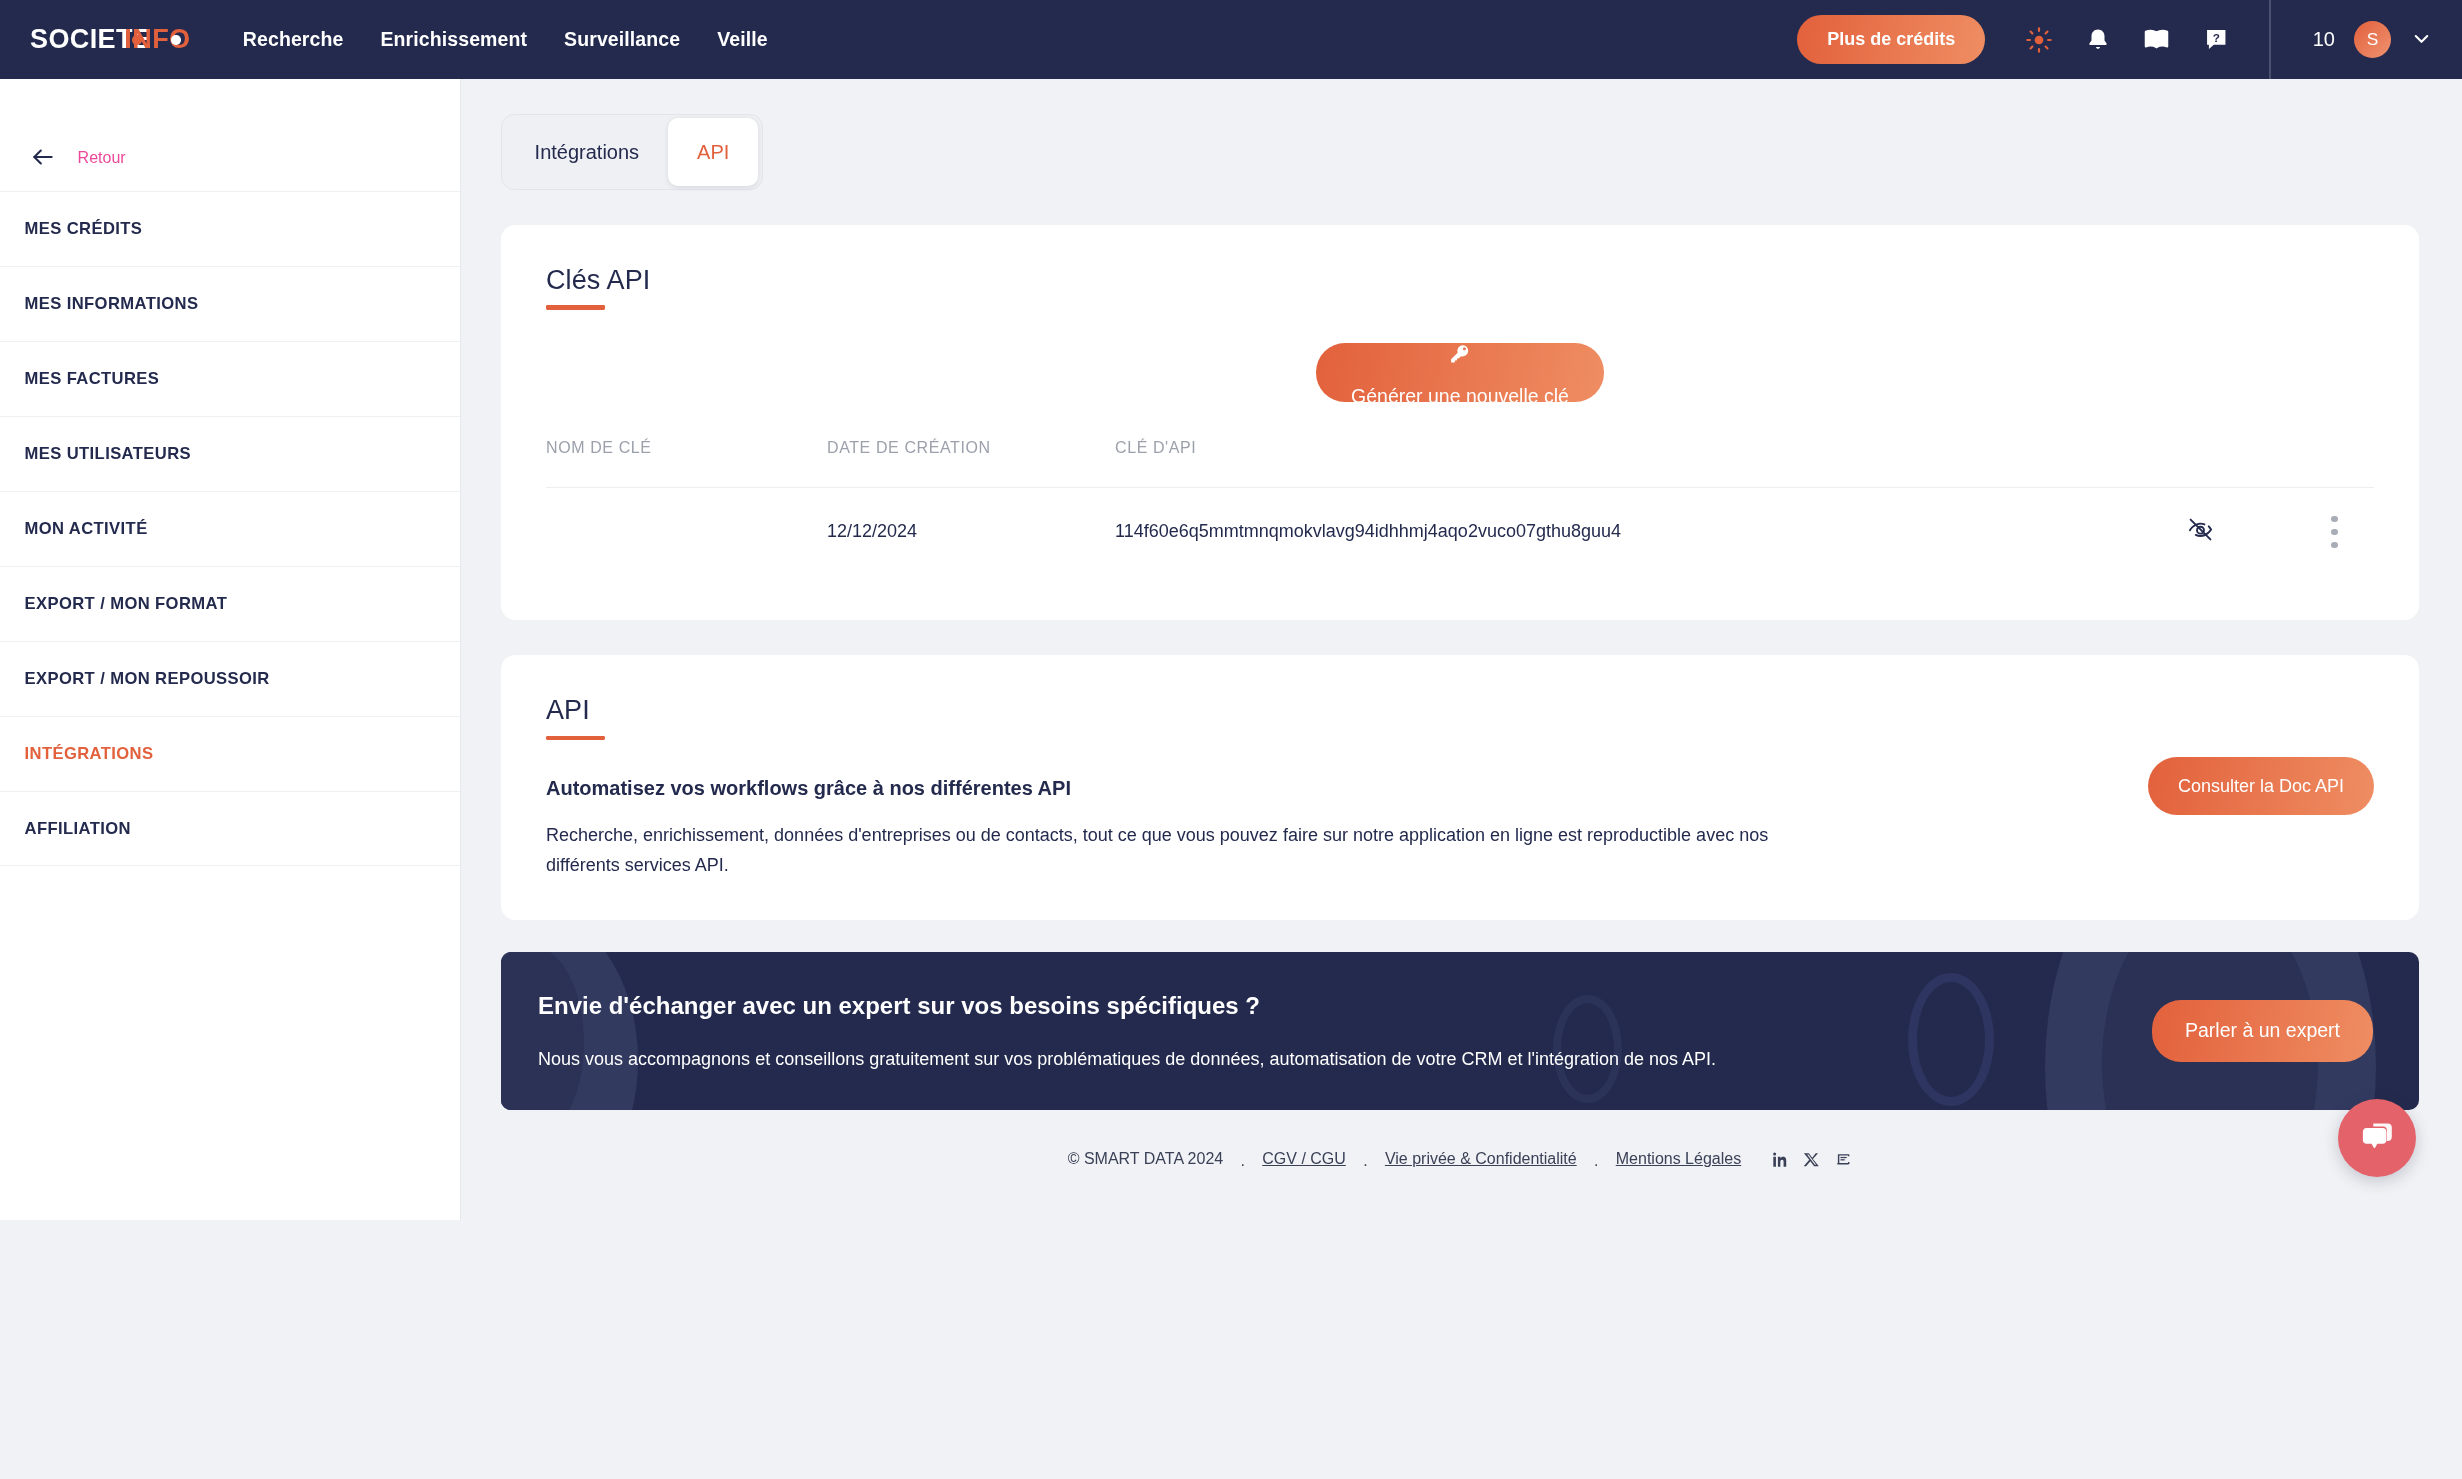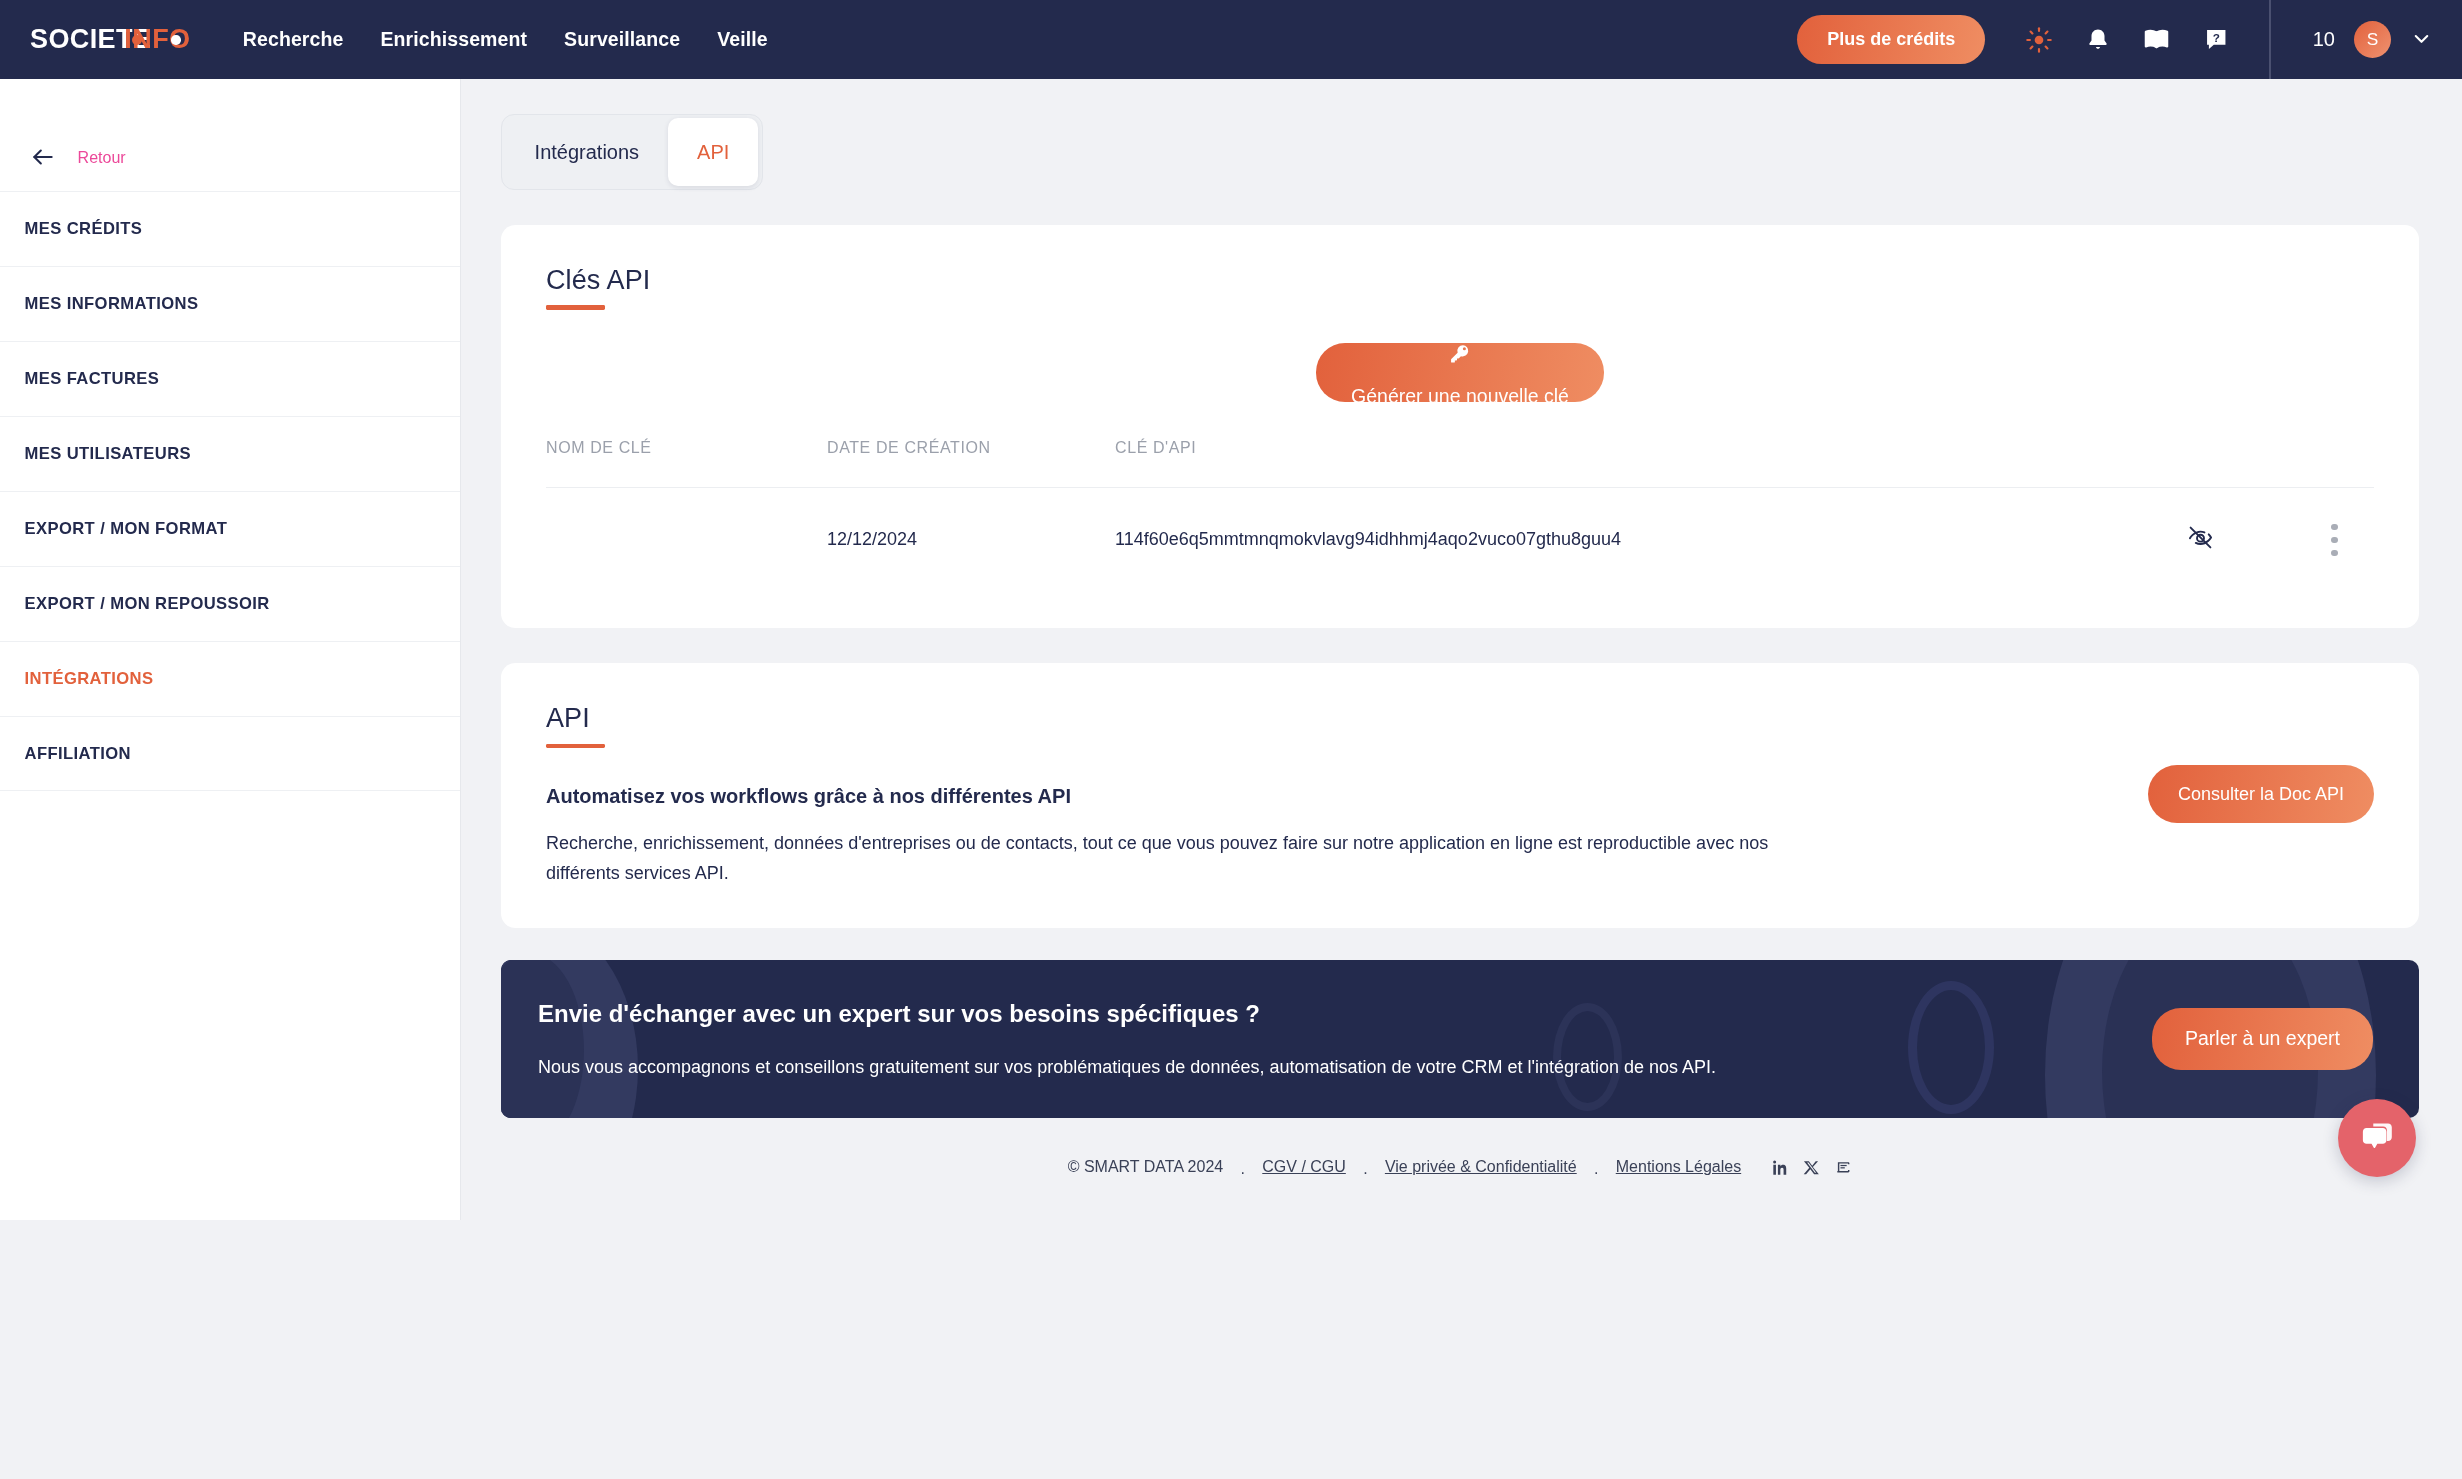--- a/index.html
+++ b/index.html
@@ -121,21 +121,21 @@
   }
 
   table.keys { width: 100%; border-collapse: collapse; margin-top: 37px; table-layout: fixed; }
   table.keys th {
     text-align: left; font-size: 16px; font-weight: 400;
     color: #9ba0ab; letter-spacing: 0.6px; padding: 0 0 30px 0;
     border-bottom: 1.4px solid #eceef1;
   }
   table.keys td {
     font-size: 18px; color: #232a4d; font-weight: 400;
-    padding: 36px 0 32px 0; vertical-align: middle;
+    padding: 28px 0 32px 0; vertical-align: middle;
   }
   .col-name { width: 281px; }
   .col-date { width: 288px; }
   .col-key  { width: auto; }
   .col-act1 { width: 108px; }
   .col-act2 { width: 79px; }
   .icon-btn { cursor: pointer; display: inline-flex; align-items: center; justify-content: center; }
   .dots { display: flex; flex-direction: column; gap: 6.5px; align-items: center; cursor: pointer; }
   .dots i { width: 6.5px; height: 6.5px; border-radius: 50%; background: #a9adb6; display: block; }
 
@@ -277,20 +277,21 @@
             <line x1="20" y1="12" x2="4" y2="12"></line>
               <polyline points="10 6 4 12 10 18"></polyline>
           </svg>
         </span>
         <span class="back-label">Retour</span>
       </div>
       <div class="side-item">MES CRÉDITS</div>
       <div class="side-item">MES INFORMATIONS</div>
       <div class="side-item">MES FACTURES</div>
       <div class="side-item">MES UTILISATEURS</div>
+      <div class="side-item">MON ACTIVITÉ</div>
       <div class="side-item">EXPORT / MON FORMAT</div>
       <div class="side-item">EXPORT / MON REPOUSSOIR</div>
       <div class="side-item active">INTÉGRATIONS</div>
       <div class="side-item">AFFILIATION</div>
     </div>
 
     <div class="main">
 
       <div class="tabs">
         <div class="tab">Intégrations</div>

